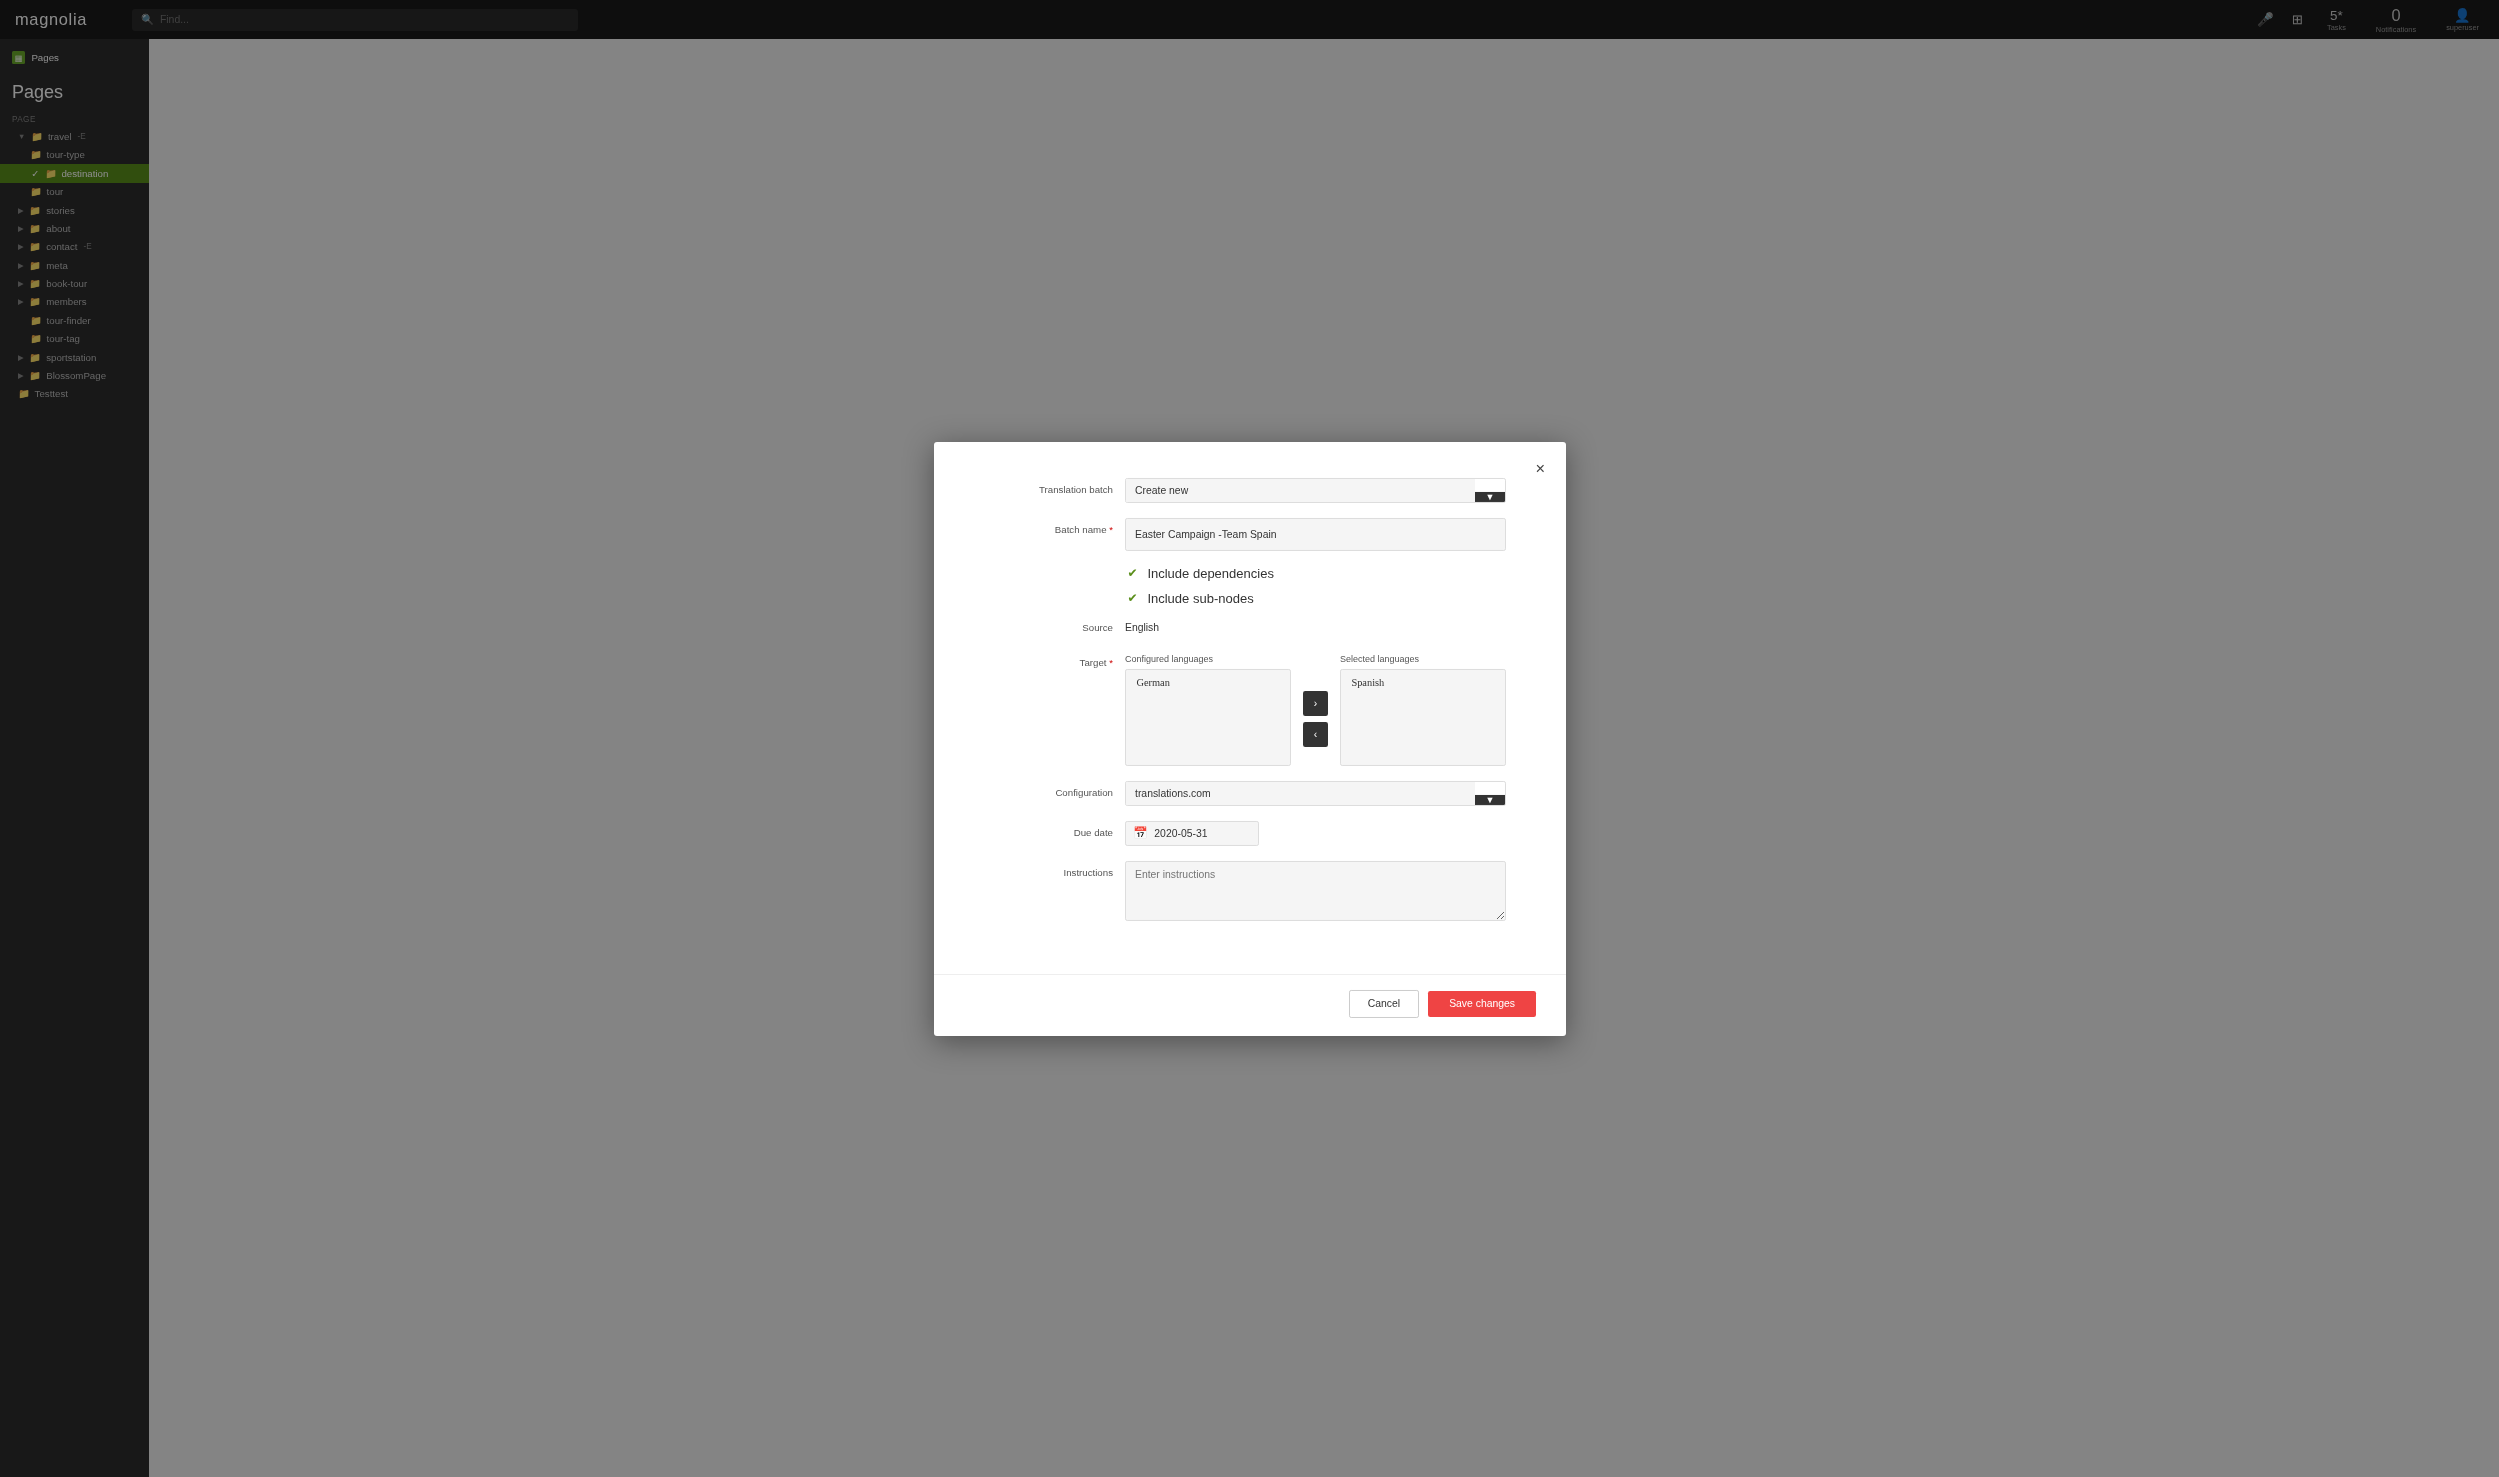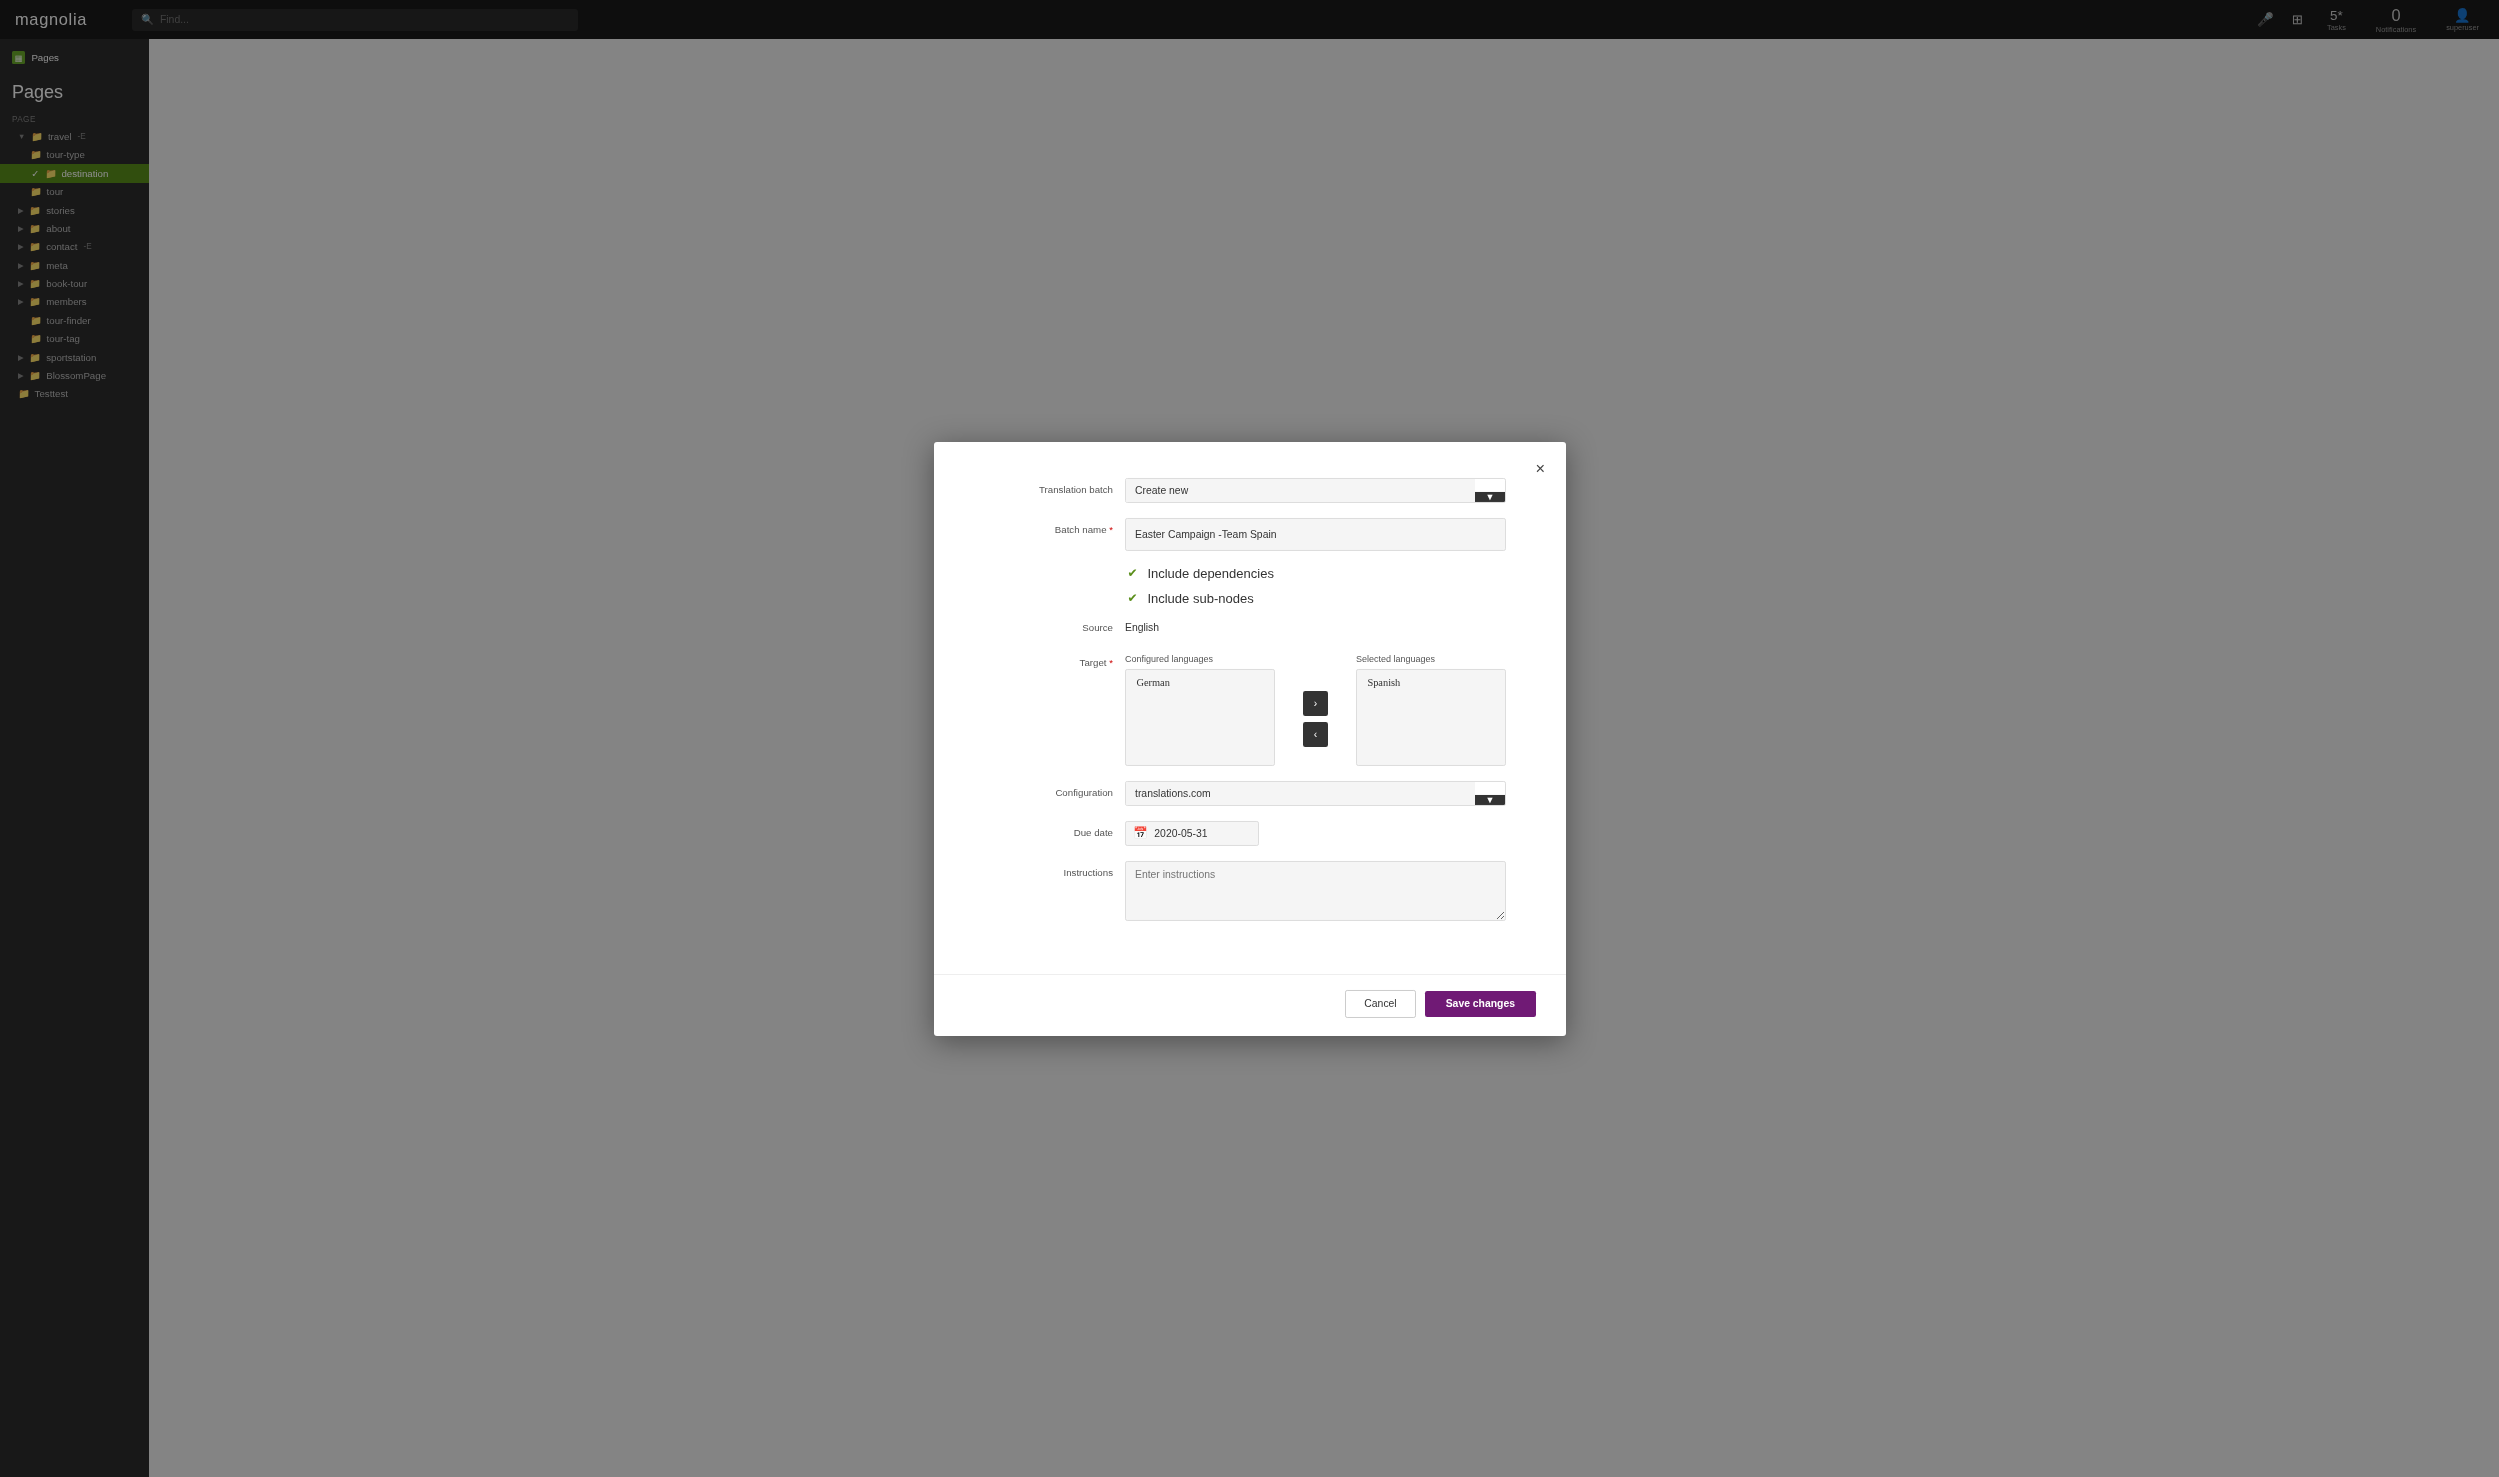--- a/index.html
+++ b/index.html
@@ -312,21 +312,21 @@
     }
 
     .checkbox-label {
       font-size: 13px;
       color: #333;
     }
 
     
     .target-section {
       display: flex;
-      gap: 28px;
+      gap: 12px;
       flex: 1;
     }
 
     .lang-panel {
       flex: 1;
     }
 
     .lang-panel-header {
       font-size: 9px;
       color: #555;
@@ -428,27 +428,27 @@
       background: #fff;
       border: 0.7px solid #ccc;
       border-radius: 2.2px;
       font-size: 10.4px;
       color: #333;
       cursor: pointer;
     }
 
     .btn-save {
       padding: 7.4px 21px;
-      background: #701a75;
+      background: #ef4444;
       border: none;
       border-radius: 2.2px;
       font-size: 10.4px;
       color: #fff;
       cursor: pointer;
-      font-weight: 700;
+      font-weight: 400;
     }
 
     
     .notif-count {
       font-size: 16.4px;
       color: #ccc;
       font-weight: 300;
     }
   </style>
 </head>

